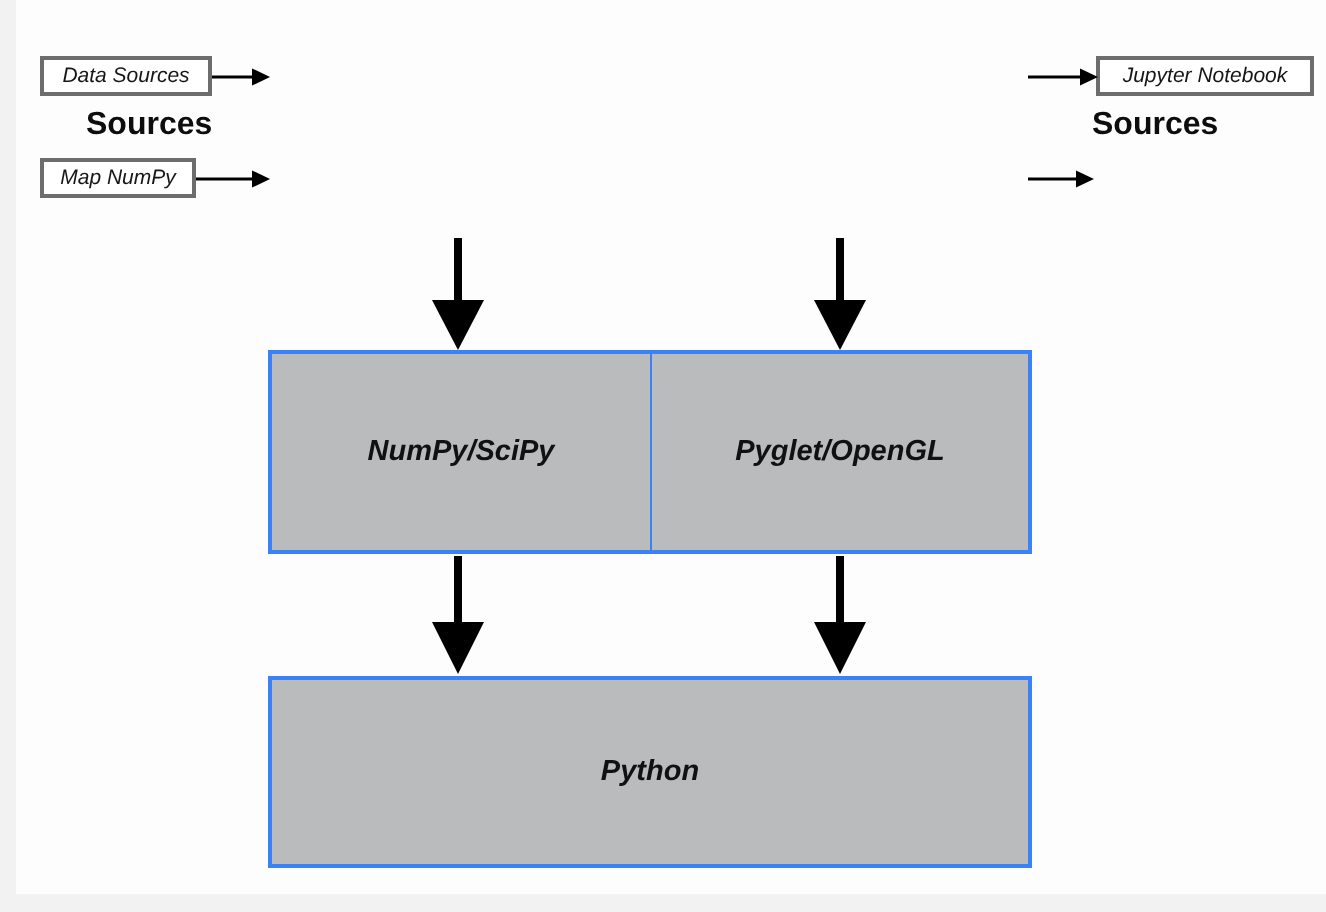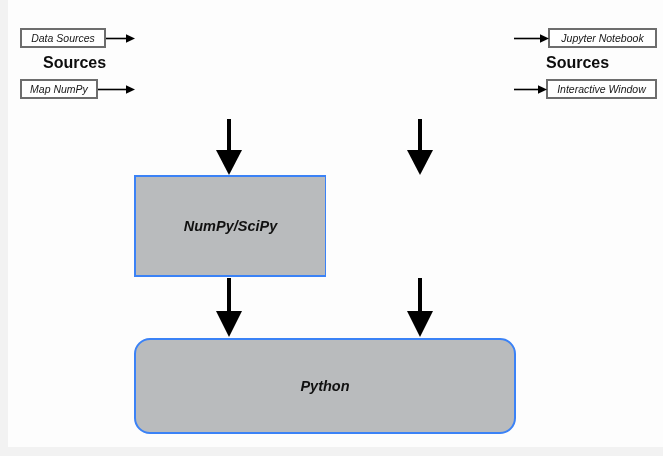--- a/index.html
+++ b/index.html
@@ -82,21 +82,21 @@
     border: 2px solid #3b82f6;
   }
   .gray-label {
     font-size: 14.5px;
     font-weight: bold;
     color: #111111;
     white-space: nowrap;
   }
   .box-numpy  { left: 134px; top: 175px; width: 192px; height: 102px; border-right-width: 1px; }
   .box-pyglet { left: 325px; top: 175px; width: 191px; height: 102px; border-left-width: 1px; }
-  .box-python { left: 134px; top: 338px; width: 382px; height: 96px; border-radius: 16px; }
+  .box-python { left: 134px; top: 338px; width: 382px; height: 96px; }
 
   
   .h-arrow {
     position: absolute;
     height: 11px;
     display: block;
   }
   .a-ds   { left: 106px; top: 33px;  width: 30px; }
   .a-mt   { left: 98px;  top: 84px;  width: 38px; }
   .a-jn   { left: 514px; top: 33px;  width: 36px; }
@@ -136,23 +136,20 @@
   <div class="box io-box io-maptiles">
     <span class="io-label">Map NumPy</span>
   </div>
 
   <div class="group-caption caption-inputs">Sources</div>
 
   <div class="box io-box io-jupyter">
     <span class="io-label">Jupyter Notebook</span>
   </div>
 
-  <div class="box io-box io-interactive">
-    <span class="io-label">Interactive Window</span>
-  </div>
 
   <div class="group-caption caption-outputs">Sources</div>
 
   <svg class="h-arrow a-ds" viewBox="0 0 30 11">
     <line x1="0" y1="5.5" x2="21" y2="5.5" stroke="#000" stroke-width="1.6"></line>
     <polygon points="20,1.2 29,5.5 20,9.8" fill="#000"></polygon>
   </svg>
 
   <svg class="h-arrow a-mt" viewBox="0 0 38 11">
     <line x1="0" y1="5.5" x2="29" y2="5.5" stroke="#000" stroke-width="1.6"></line>
@@ -176,20 +173,23 @@
 
   <svg class="v-arrow va-2" viewBox="0 0 32 57">
     <line x1="16" y1="0" x2="16" y2="33" stroke="#000" stroke-width="4"></line>
     <polygon points="3,31 29,31 16,56" fill="#000"></polygon>
   </svg>
 
   <div class="box gray-box box-numpy">
     <span class="gray-label">NumPy/SciPy</span>
   </div>
 
+  <div class="box gray-box box-pyglet">
+    <span class="gray-label">Pyglet/OpenGL</span>
+  </div>
 
   <svg class="v-arrow va-3" viewBox="0 0 32 60">
     <line x1="16" y1="0" x2="16" y2="35" stroke="#000" stroke-width="4"></line>
     <polygon points="3,33 29,33 16,59" fill="#000"></polygon>
   </svg>
 
   <svg class="v-arrow va-4" viewBox="0 0 32 60">
     <line x1="16" y1="0" x2="16" y2="35" stroke="#000" stroke-width="4"></line>
     <polygon points="3,33 29,33 16,59" fill="#000"></polygon>
   </svg>

